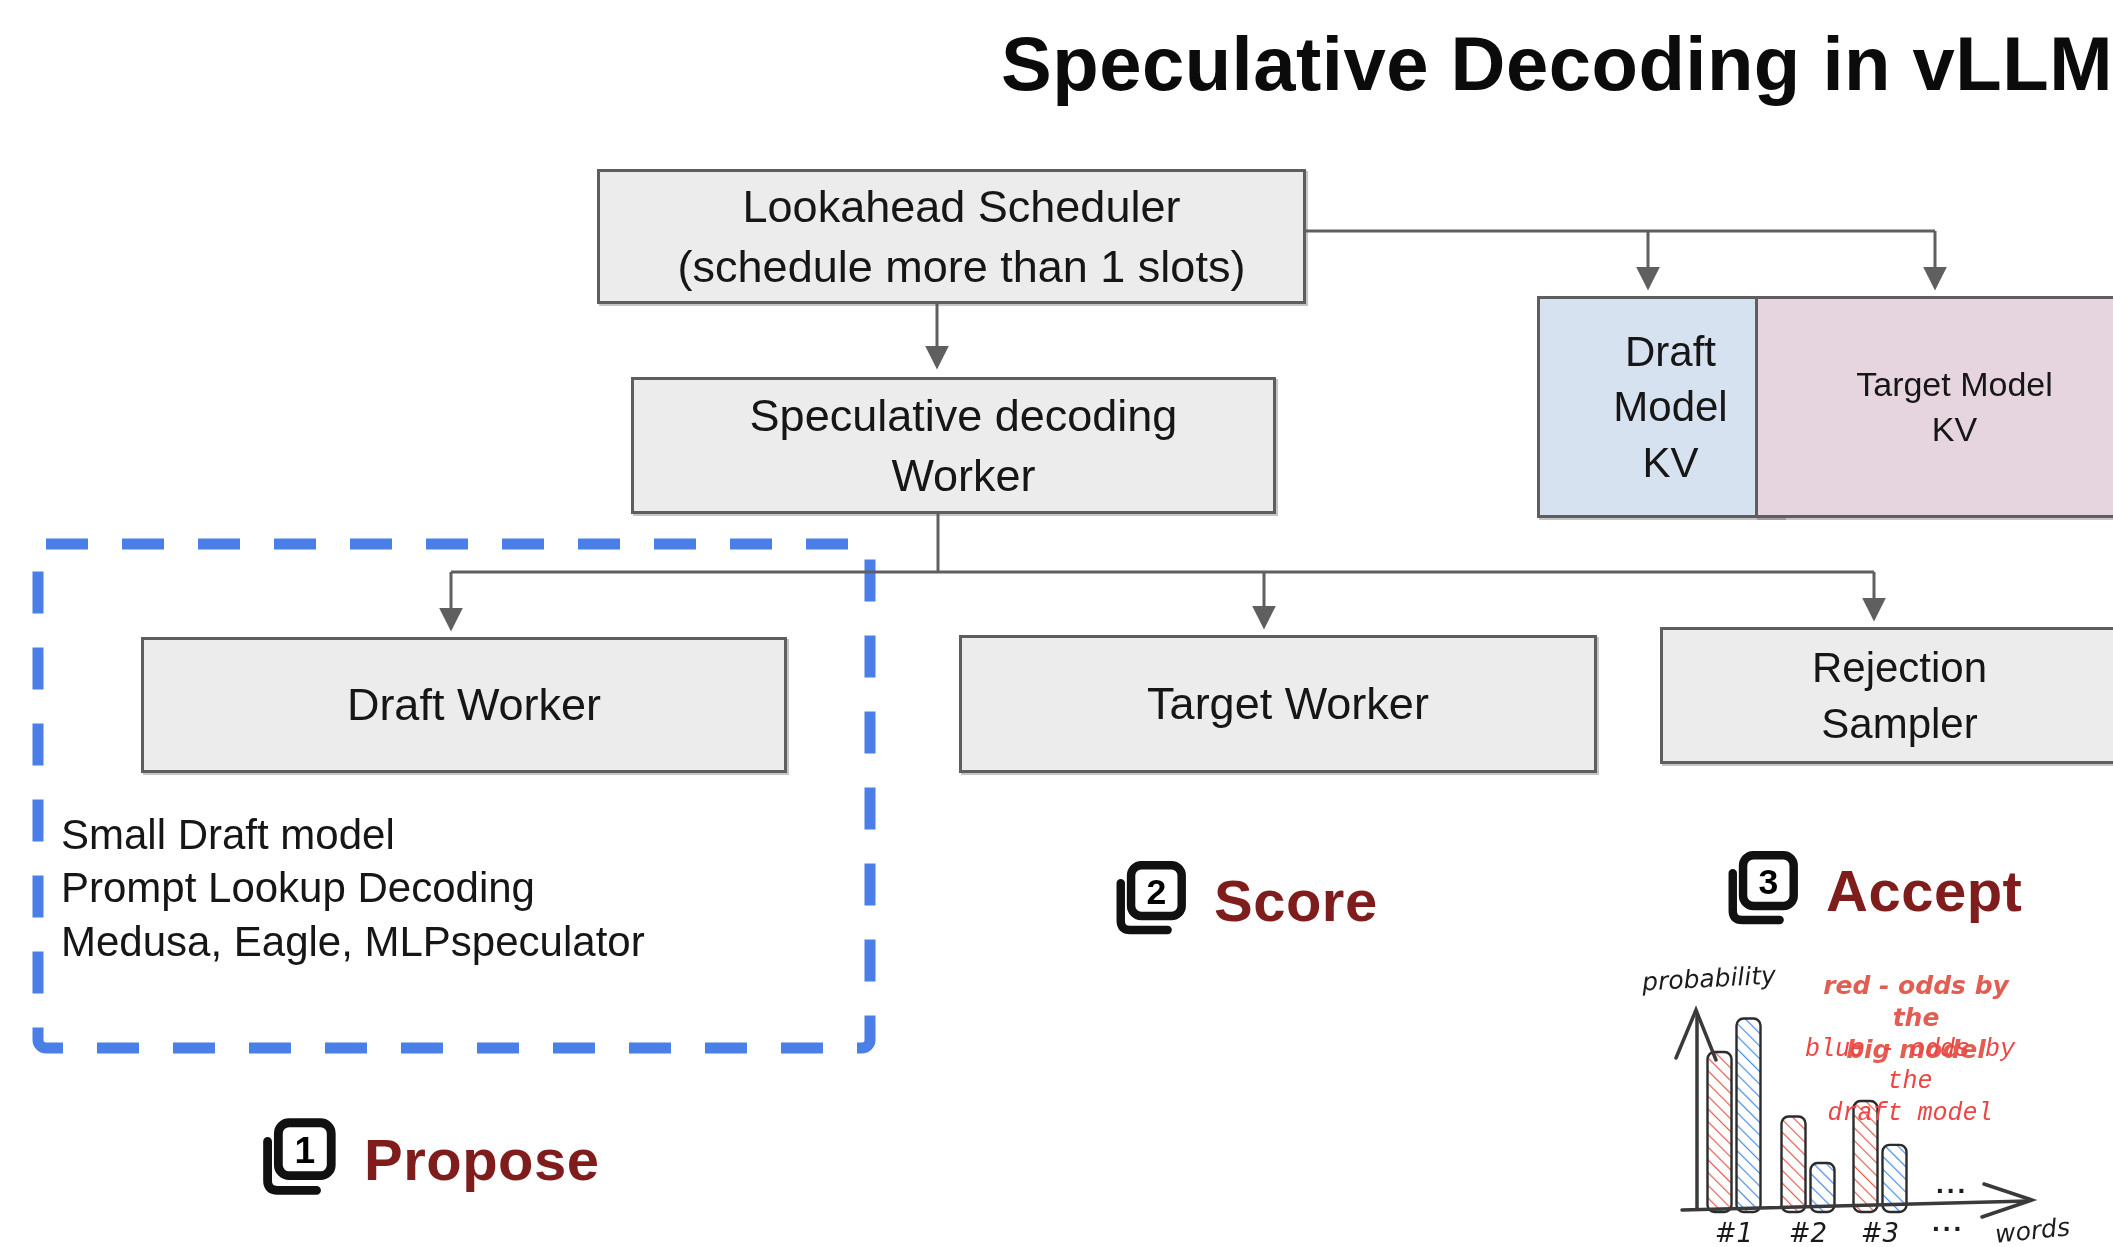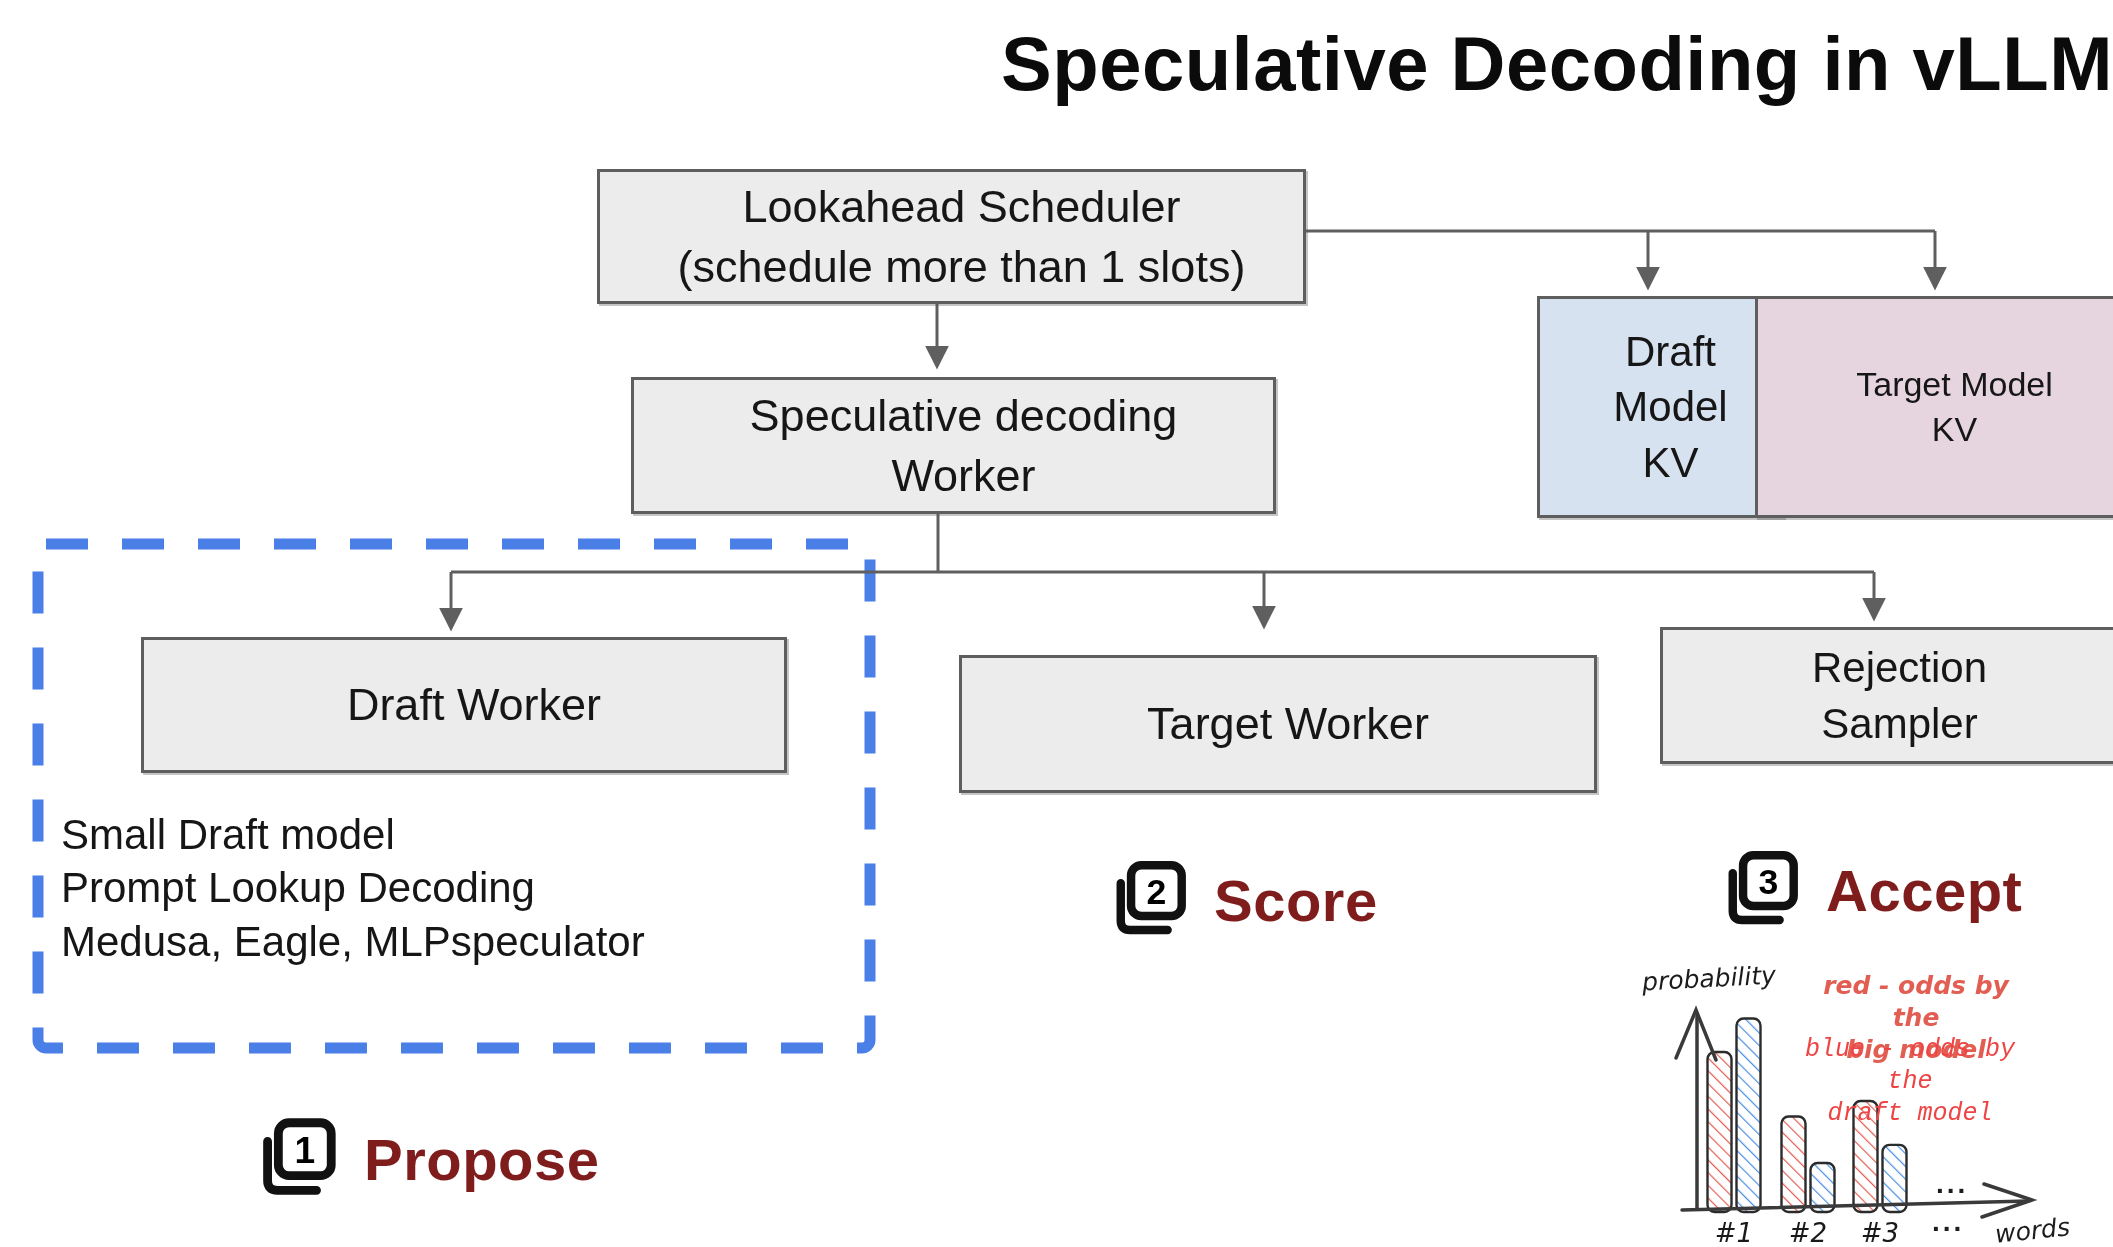--- a/index.html
+++ b/index.html
@@ -105,21 +105,21 @@
 
   <div class="node kv-blue" style="left:1537px;top:296px;width:221px;height:216px;">Draft
 Model
 KV</div>
 
   <div class="node kv-pink" style="left:1755px;top:296px;width:353px;height:216px;">Target Model
 KV</div>
 
   <div class="node" style="left:141px;top:637px;width:620px;height:130px;">Draft Worker</div>
 
-  <div class="node" style="left:959px;top:655px;width:612px;height:132px;">Target Worker</div>
+  <div class="node" style="left:959px;top:635px;width:612px;height:132px;">Target Worker</div>
 
   <div class="node" style="left:1660px;top:627px;width:433px;height:131px;font-size:42px;">Rejection
 Sampler</div>
 
   <div class="methods" style="left:61px;top:808px;width:780px;">Small Draft model
 Prompt Lookup Decoding
 Medusa, Eagle, MLPspeculator</div>
 
   <div class="step" style="left:248px;top:1112px;">
     <svg class="step-icon" width="94" height="94" viewBox="0 0 48 48">

